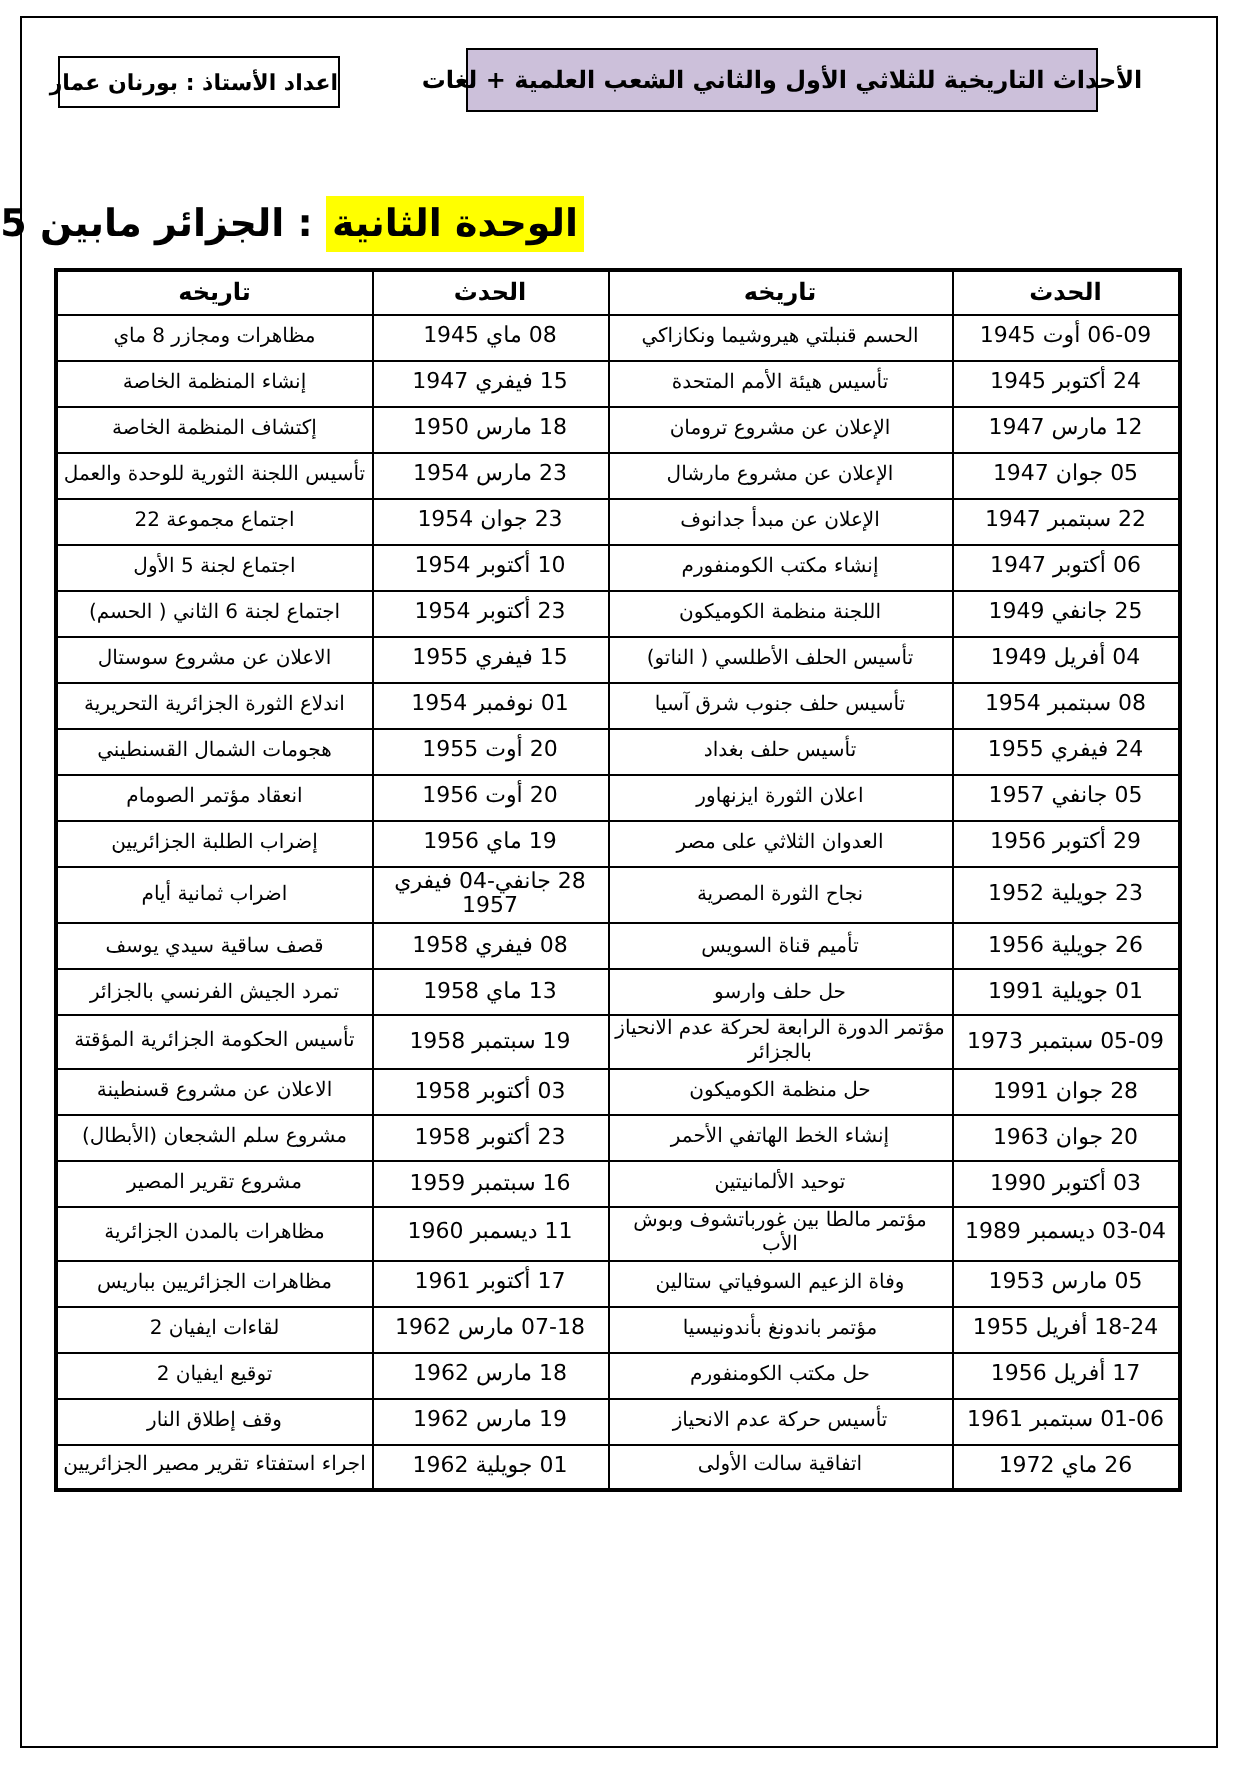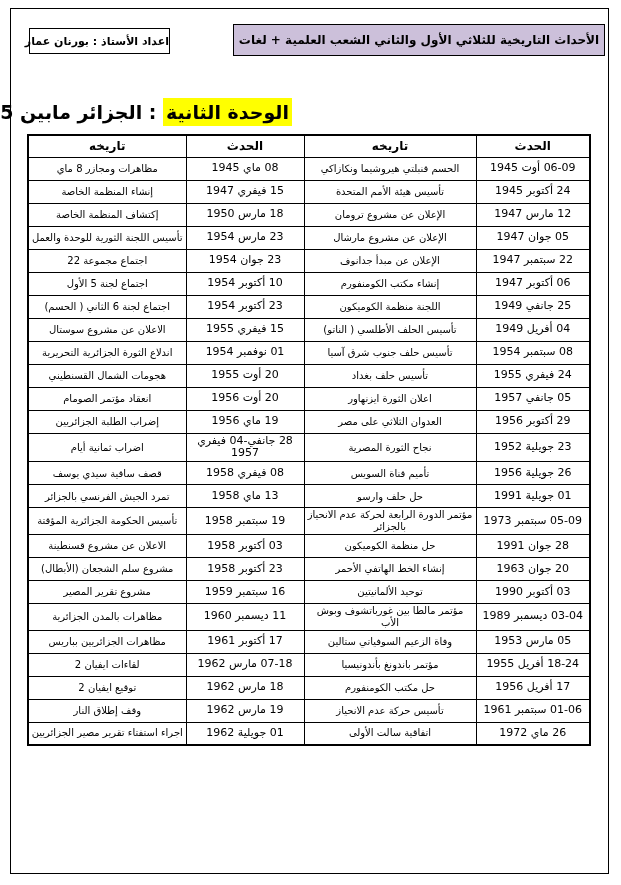--- a/index.html
+++ b/index.html
@@ -11,21 +11,21 @@
     position:absolute;left:10px;top:8px;width:599px;height:866px;
     border:1.5px solid #000;box-sizing:border-box;pointer-events:none;
   }
   .prep-box{
     position:absolute;left:29px;top:28px;width:141px;height:26px;
     border:1.5px solid #000;box-sizing:border-box;direction:rtl;
     display:flex;align-items:center;justify-content:flex-start;
     font-weight:bold;font-size:11px;white-space:nowrap;
   }
   .banner{
-    position:absolute;left:233px;top:24px;width:372px;height:32px;
+    position:absolute;left:233px;top:24px;width:316px;height:32px;
     border:1.5px solid #000;box-sizing:border-box;background:#ccc0da;direction:rtl;
     display:flex;align-items:center;justify-content:center;
     font-weight:bold;font-size:12px;white-space:nowrap;
   }
   .unit-title{
     position:absolute;top:101px;font-weight:bold;font-size:19px;
     text-align:center;direction:rtl;white-space:nowrap;padding-left:20px;
   }
   .unit-title.u1{left:328px;width:258px;}
   .unit-title.u2{left:30px;width:242px;}

